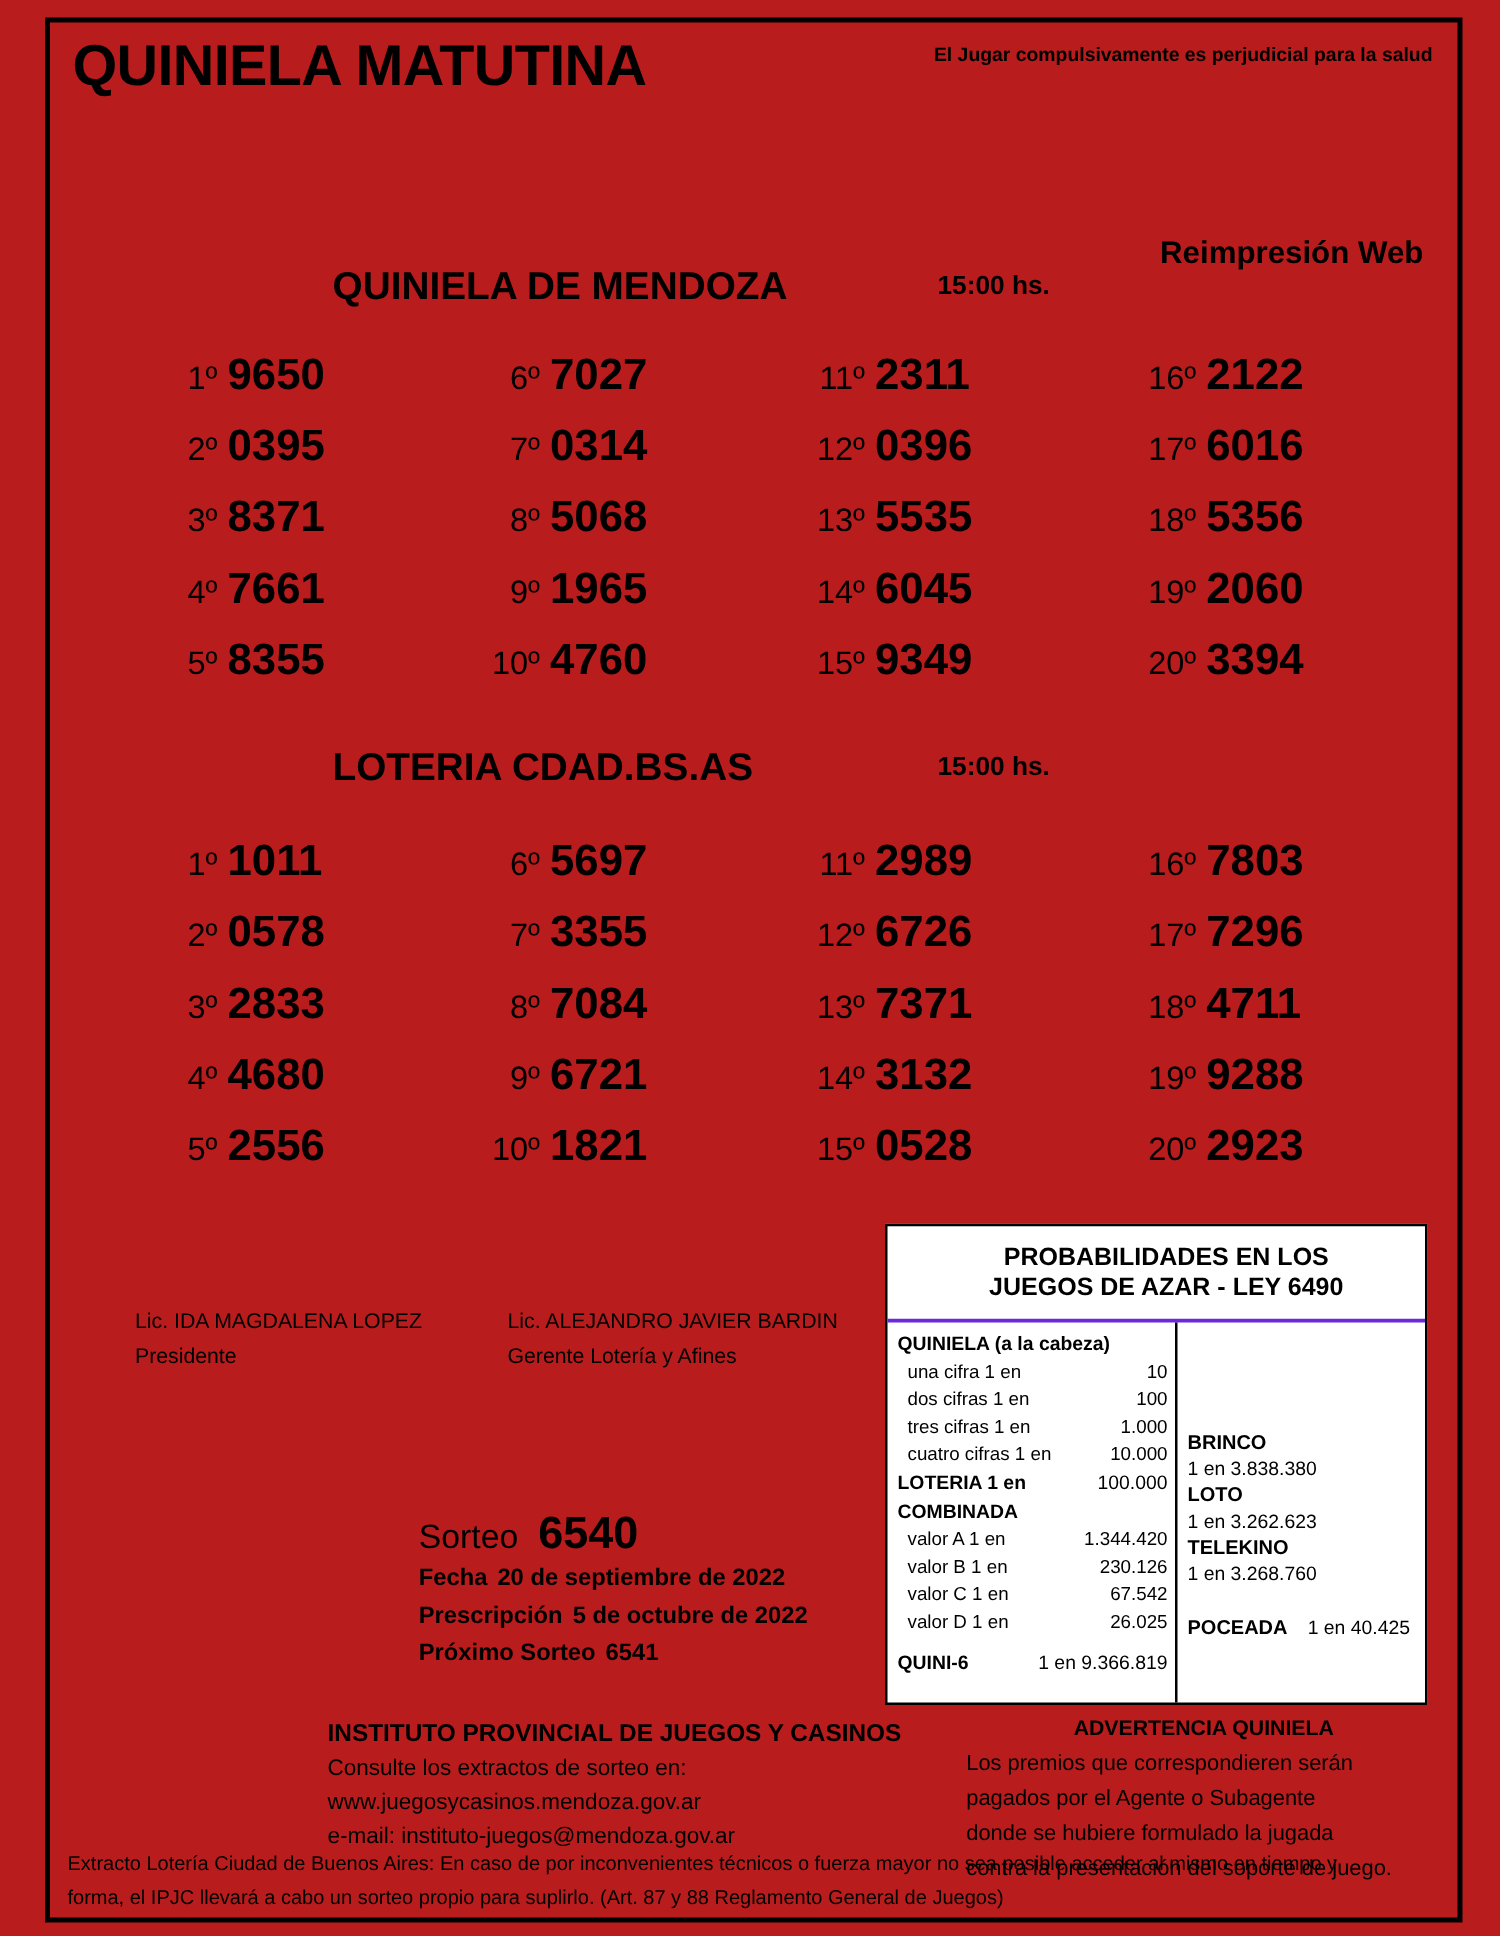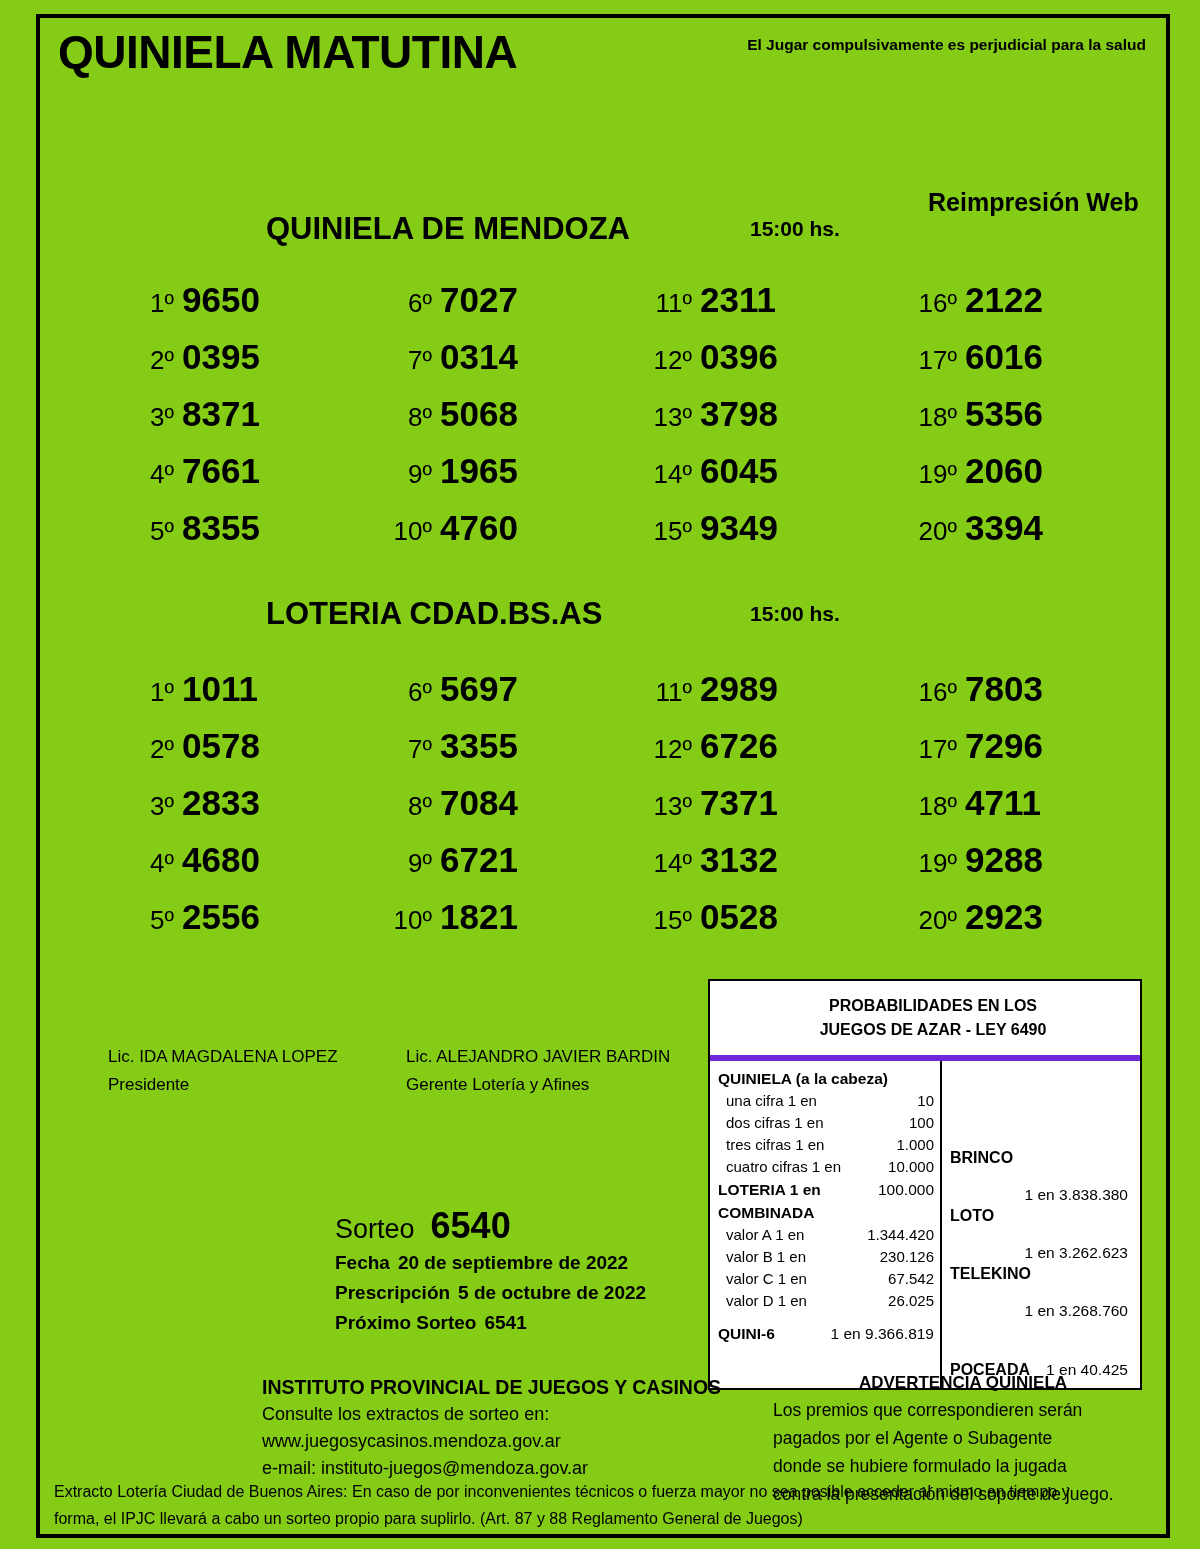--- a/index.html
+++ b/index.html
@@ -8,21 +8,21 @@
     background: #ffffff;
   }
   body {
     font-family: "Liberation Sans", sans-serif;
     color: #000000;
   }
   #page {
     position: relative;
     width: 1200px;
     height: 1549px;
-    background: #84cc16;
+    background: #b91c1c;
     overflow: hidden;
   }
   #frame {
     position: absolute;
     left: 36px;
     top: 14px;
     width: 1134px;
     height: 1524px;
     border: 4px solid #000000;
     box-sizing: border-box;
@@ -133,25 +133,25 @@
     position: absolute;
     left: 668px;
     top: 961px;
     width: 434px;
     border: 2px solid #000000;
     box-sizing: border-box;
     background: #ffffff;
   }
   #prob-title {
     text-align: center;
-    font-size: 16px;
+    font-size: 20px;
     font-weight: bold;
     line-height: 24px;
     padding: 13px 0 13px 16px;
-    border-bottom: 6px solid #6d28d9;
+    border-bottom: 3px solid #6d28d9;
   }
   #prob-body {
     display: flex;
     align-items: stretch;
   }
   #prob-left {
     width: 232px;
     border-right: 2px solid #000000;
     box-sizing: border-box;
     padding: 6px 6px 20px 8px;
@@ -189,23 +189,21 @@
   .r-name {
     font-size: 16px;
     font-weight: bold;
     line-height: 21px;
     white-space: nowrap;
   }
   .r-val {
     font-size: 15.5px;
     line-height: 21px;
     white-space: nowrap;
-    text-align: right;
     padding-right: 6px;
-    margin-top: 16px;
   }
   .r-row {
     display: flex;
     align-items: baseline;
     white-space: nowrap;
   }
   .r-row .r-name { flex: 0 0 auto; }
   .r-row .r-val { margin-left: auto; padding-right: 6px; }
 
   
@@ -305,21 +303,21 @@
           </div>
           <div class="num-row">
             <div class="cell c0"><span class="inner"><span class="pos">2º</span></span><span class="val">0395</span></div>
             <div class="cell c1"><span class="inner"><span class="pos">7º</span></span><span class="val">0314</span></div>
             <div class="cell c2"><span class="inner"><span class="pos">12º</span></span><span class="val">0396</span></div>
             <div class="cell c3"><span class="inner"><span class="pos">17º</span></span><span class="val">6016</span></div>
           </div>
           <div class="num-row">
             <div class="cell c0"><span class="inner"><span class="pos">3º</span></span><span class="val">8371</span></div>
             <div class="cell c1"><span class="inner"><span class="pos">8º</span></span><span class="val">5068</span></div>
-            <div class="cell c2"><span class="inner"><span class="pos">13º</span></span><span class="val">3798</span></div>
+            <div class="cell c2"><span class="inner"><span class="pos">13º</span></span><span class="val">5535</span></div>
             <div class="cell c3"><span class="inner"><span class="pos">18º</span></span><span class="val">5356</span></div>
           </div>
           <div class="num-row">
             <div class="cell c0"><span class="inner"><span class="pos">4º</span></span><span class="val">7661</span></div>
             <div class="cell c1"><span class="inner"><span class="pos">9º</span></span><span class="val">1965</span></div>
             <div class="cell c2"><span class="inner"><span class="pos">14º</span></span><span class="val">6045</span></div>
             <div class="cell c3"><span class="inner"><span class="pos">19º</span></span><span class="val">2060</span></div>
           </div>
           <div class="num-row">
             <div class="cell c0"><span class="inner"><span class="pos">5º</span></span><span class="val">8355</span></div>

